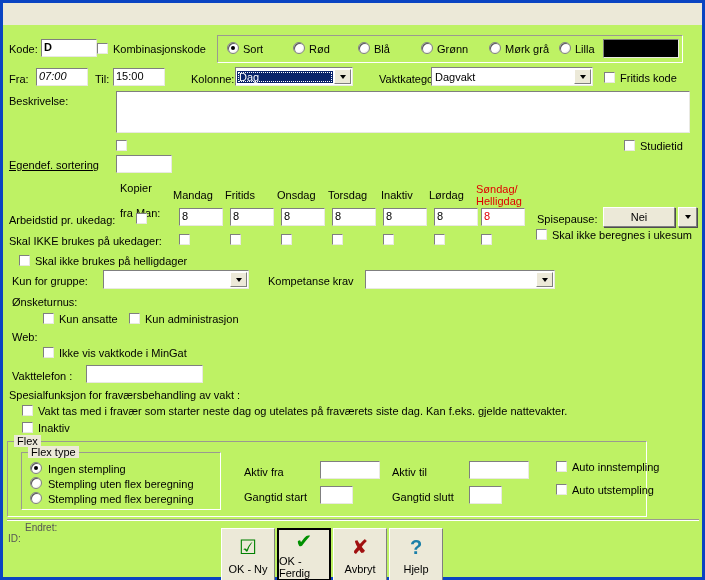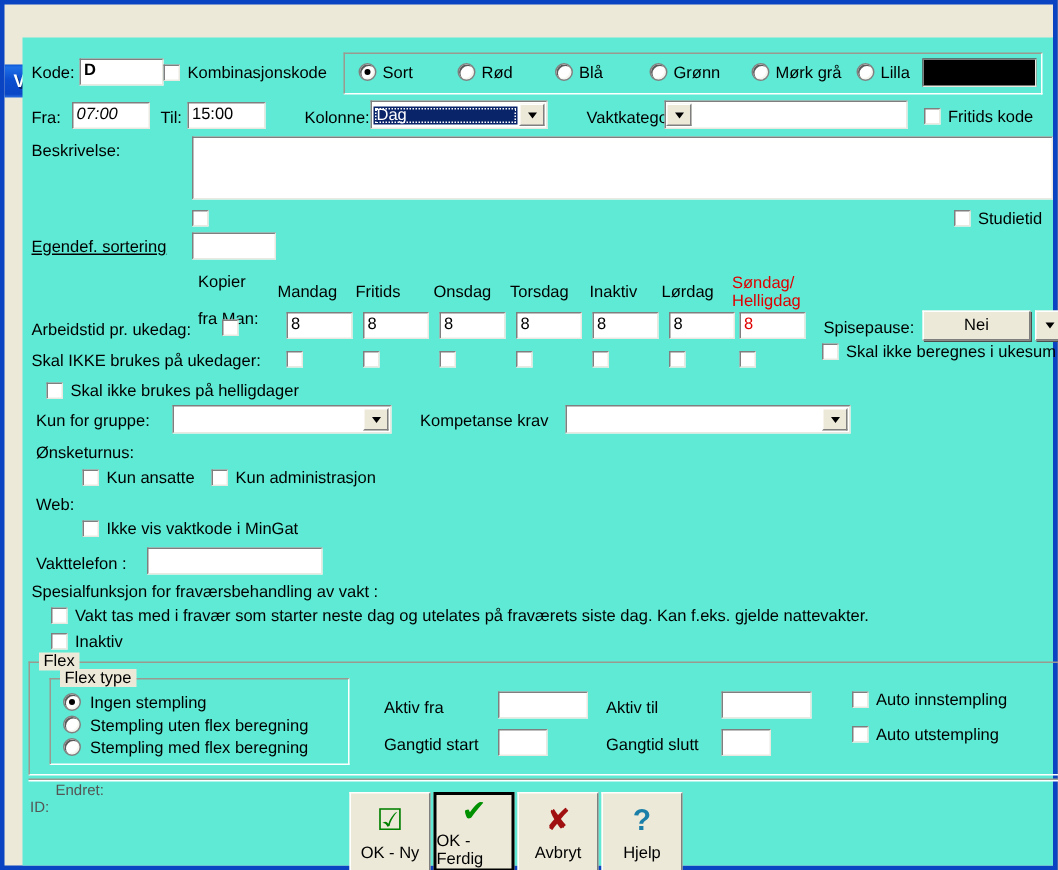--- a/index.html
+++ b/index.html
@@ -24,21 +24,21 @@
     color:#fff;font-weight:bold;font-size:12px;margin-left:6px;
     text-shadow:1px 1px 0 rgba(0,0,0,.45);
   }
   .close-btn{
     position:absolute;right:2px;top:2px;width:19px;height:18px;
     background:linear-gradient(to bottom,#f08a74 0%,#d9412a 45%,#b32510 100%);
     border:1px solid #fff;border-radius:3px;
     color:#fff;font-weight:bold;font-size:13px;line-height:16px;text-align:center;
     font-family:"Liberation Sans",sans-serif;cursor:pointer;
   }
-  .client{position:absolute;left:0;top:22px;right:0;bottom:0;background:#5eead4;margin-left:12px;}
+  .client{position:absolute;left:0;top:22px;right:0;bottom:0;background:#bef264;}
   .lbl{position:absolute;white-space:nowrap;font-size:11px;line-height:13px;}
   .red{color:#e00000;}
 
   
   .field{
     position:absolute;background:#fff;box-sizing:border-box;
     border-top:1px solid #7f7f7f;border-left:1px solid #7f7f7f;
     border-right:1px solid #e9e9e2;border-bottom:1px solid #e9e9e2;
     font-family:"Liberation Sans",sans-serif;font-size:11px;
     padding:1px 2px;line-height:normal;overflow:hidden;white-space:nowrap;
@@ -175,20 +175,21 @@
     <span class="lbl" style="left:188px;top:48px;">Kolonne:</span>
     <div class="combo focused" style="left:232px;top:42px;width:118px;height:19px;">
       <span class="txt">Dag</span>
       <span class="arrow">
           <i></i>
         </span>
     </div>
 
     <span class="lbl" style="left:376px;top:48px;">Vaktkategori:</span>
     <div class="combo" style="left:428px;top:42px;width:162px;height:19px;">
+      <span class="txt">Dagvakt</span>
       <span class="arrow">
           <i></i>
         </span>
     </div>
 
     <div class="cb" style="left:601px;top:47px;"></div>
     <span class="lbl" style="left:617px;top:47px;">Fritids kode</span>
 
     <span class="lbl" style="left:6px;top:70px;">Beskrivelse:</span>
     <div class="field" style="left:113px;top:66px;width:574px;height:42px;"></div>
@@ -273,21 +274,21 @@
 
     <span class="lbl" style="left:9px;top:345px;">Vakttelefon :</span>
     <div class="field" style="left:83px;top:340px;width:117px;height:18px;"></div>
 
     <span class="lbl" style="left:6px;top:364px;">Spesialfunksjon  for fraværsbehandling av vakt :</span>
     <div class="cb" style="left:19px;top:380px;"></div>
     <span class="lbl" style="left:35px;top:380px;">Vakt tas med i fravær som starter neste dag og utelates på fraværets siste dag. Kan f.eks. gjelde nattevakter.</span>
     <div class="cb" style="left:19px;top:397px;"></div>
     <span class="lbl" style="left:35px;top:397px;">Inaktiv</span>
 
-    <div class="group" style="left:4px;top:416px;width:692px;height:76px;">
+    <div class="group" style="left:4px;top:416px;width:640px;height:76px;">
       <span class="cap">Flex</span>
     </div>
 
     <div class="group" style="left:18px;top:427px;width:200px;height:58px;">
       <span class="cap">Flex type</span>
       <div class="rb on" style="left:8px;top:9px;"></div>
       <span class="lbl" style="left:26px;top:10px;">Ingen stempling</span>
       <div class="rb" style="left:8px;top:24px;"></div>
       <span class="lbl" style="left:26px;top:25px;">Stempling uten flex beregning</span>
       <div class="rb" style="left:8px;top:39px;"></div>

